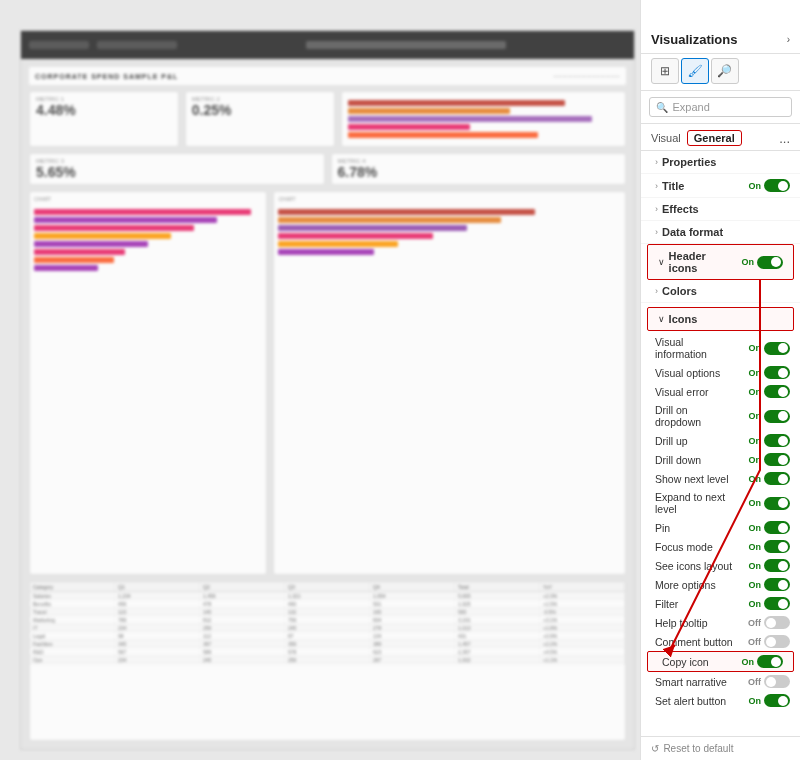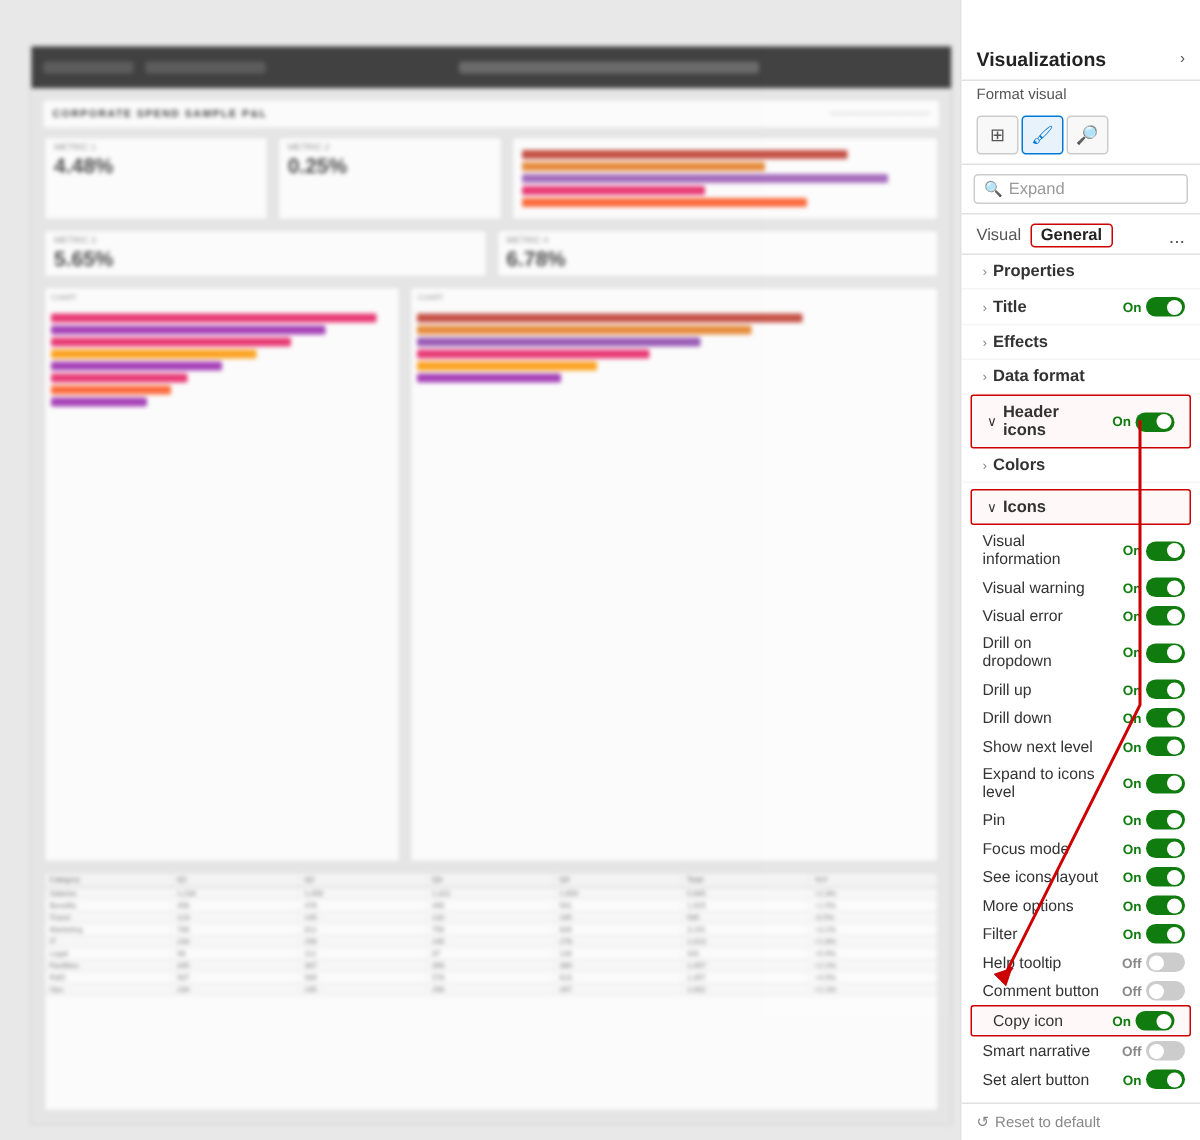--- a/index.html
+++ b/index.html
@@ -632,21 +632,20 @@
   </div>
 </div>
 
 <div class="viz-panel">
 
   <div class="viz-panel-header">
     <span class="viz-panel-title">Visualizations</span>
     <span class="viz-panel-chevron" style="cursor:pointer;">›</span>
   </div>
 
-  <div class="format-visual-label">Format visual</div>
 
   <div class="format-icons-row">
     <div class="format-icon-btn" title="Grid view">
       <span>⊞</span>
     </div>
     <div class="format-icon-btn active" title="Format visual" style="background:#e8f2fb;border-color:#0078d4;">
       <span style="color:#0078d4;">🖌</span>
     </div>
     <div class="format-icon-btn" title="Analytics">
       <span>🔎</span>
@@ -723,21 +722,21 @@
       <span class="toggle-label">Visual information</span>
       <div class="toggle-with-label">
         <span class="toggle-text on-text">On</span>
         <div class="toggle on">
             <div class="toggle-knob"></div>
           </div>
       </div>
     </div>
 
     <div class="toggle-container">
-      <span class="toggle-label">Visual warning</span>
+      <span class="toggle-label">Visual options</span>
       <div class="toggle-with-label">
         <span class="toggle-text on-text">On</span>
         <div class="toggle on">
             <div class="toggle-knob"></div>
           </div>
       </div>
     </div>
 
     <div class="toggle-container">
       <span class="toggle-label">Visual error</span>
@@ -783,21 +782,21 @@
       <span class="toggle-label">Show next level</span>
       <div class="toggle-with-label">
         <span class="toggle-text on-text">On</span>
         <div class="toggle on">
             <div class="toggle-knob"></div>
           </div>
       </div>
     </div>
 
     <div class="toggle-container">
-      <span class="toggle-label">Expand to icons level</span>
+      <span class="toggle-label">Expand to next level</span>
       <div class="toggle-with-label">
         <span class="toggle-text on-text">On</span>
         <div class="toggle on">
             <div class="toggle-knob"></div>
           </div>
       </div>
     </div>
 
     <div class="toggle-container">
       <span class="toggle-label">Pin</span>

